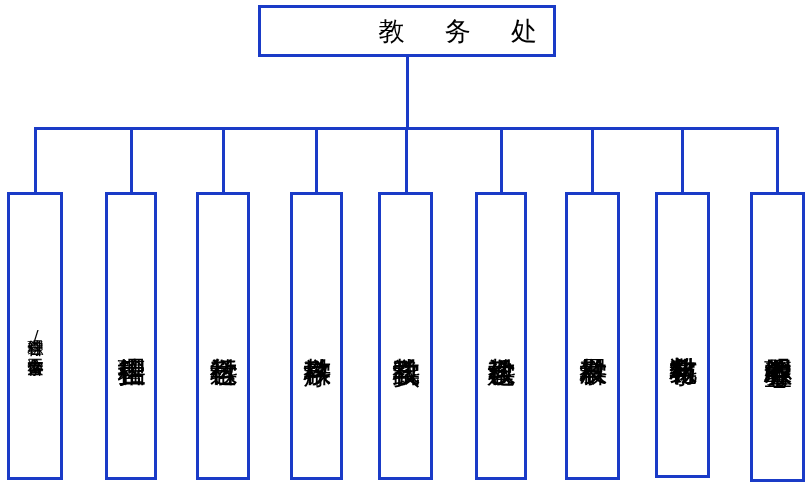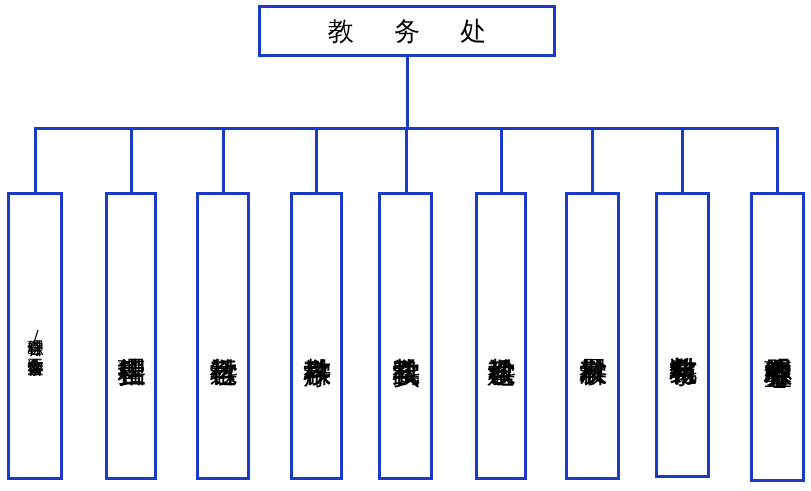--- a/index.html
+++ b/index.html
@@ -29,21 +29,21 @@
     position: absolute;
     left: 258px;
     top: 5px;
     width: 298px;
     height: 52px;
     box-sizing: border-box;
     border: 3px solid #1A3BC7;
     background: #ffffff;
     display: flex;
     align-items: center;
-    justify-content: center;
+    justify-content: flex-end;
   }
   .root-label {
     font-size: 26px;
     line-height: 1;
     color: #000000;
     letter-spacing: 16px;
     text-indent: 16px;
     white-space: nowrap;
     font-weight: 400;
   }

